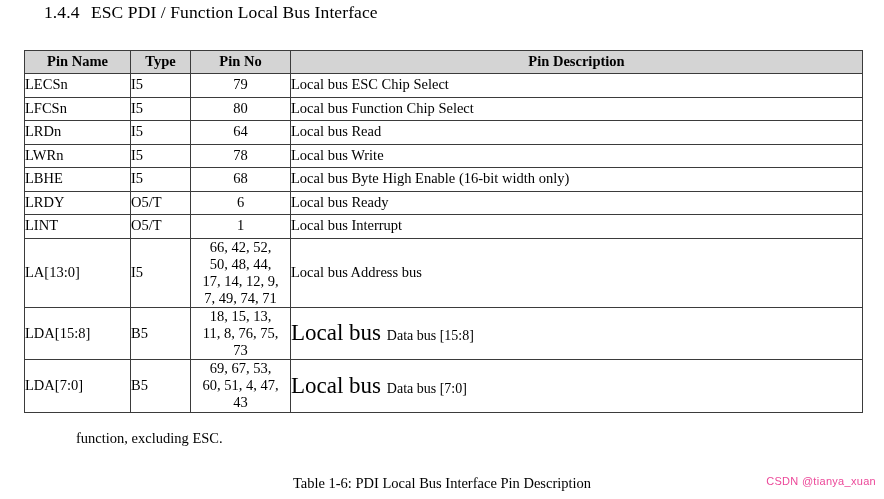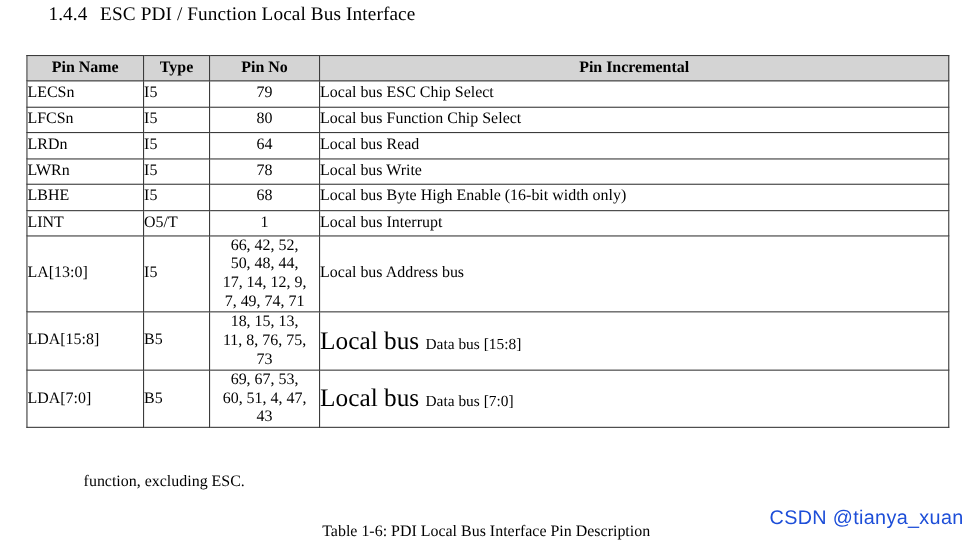--- a/index.html
+++ b/index.html
@@ -108,24 +108,24 @@
     top: 475px;
     width: 884px;
     text-align: center;
     font-size: 14.5px;
   }
 
   
   .watermark {
     position: absolute;
     right: 8px;
-    top: 460px;
+    top: 475px;
     font-family: "Liberation Sans", "DejaVu Sans", sans-serif;
-    font-size: 18px;
-    color: #1d4ed8;
+    font-size: 11px;
+    color: #ec4899;
     letter-spacing: 0.3px;
     white-space: nowrap;
   }
 </style>
 </head>
 <body>
 
 <div class="section-heading">
   <span class="num">1.4.4</span><span>ESC PDI / Function Local Bus Interface</span>
 </div>
@@ -135,21 +135,21 @@
     <col class="col-name">
     <col class="col-type">
     <col class="col-no">
     <col class="col-desc">
   </colgroup>
   <thead>
     <tr>
       <th>Pin Name</th>
       <th>Type</th>
       <th>Pin No</th>
-      <th>Pin Incremental</th>
+      <th>Pin Description</th>
     </tr>
   </thead>
   <tbody>
     <tr>
       <td class="c-name">LECSn</td>
       <td class="c-type">I5</td>
       <td class="c-no">79</td>
       <td class="c-desc">Local bus ESC Chip Select</td>
     </tr>
     <tr>
@@ -168,20 +168,26 @@
       <td class="c-name">LWRn</td>
       <td class="c-type">I5</td>
       <td class="c-no">78</td>
       <td class="c-desc">Local bus Write</td>
     </tr>
     <tr>
       <td class="c-name">LBHE</td>
       <td class="c-type">I5</td>
       <td class="c-no">68</td>
       <td class="c-desc">Local bus Byte High Enable (16-bit width only)</td>
+    </tr>
+    <tr>
+      <td class="c-name">LRDY</td>
+      <td class="c-type">O5/T</td>
+      <td class="c-no">6</td>
+      <td class="c-desc">Local bus Ready</td>
     </tr>
     <tr>
       <td class="c-name">LINT</td>
       <td class="c-type">O5/T</td>
       <td class="c-no">1</td>
       <td class="c-desc">Local bus Interrupt</td>
     </tr>
     <tr class="tall-la">
       <td class="c-name">LA[13:0]</td>
       <td class="c-type">I5</td>

